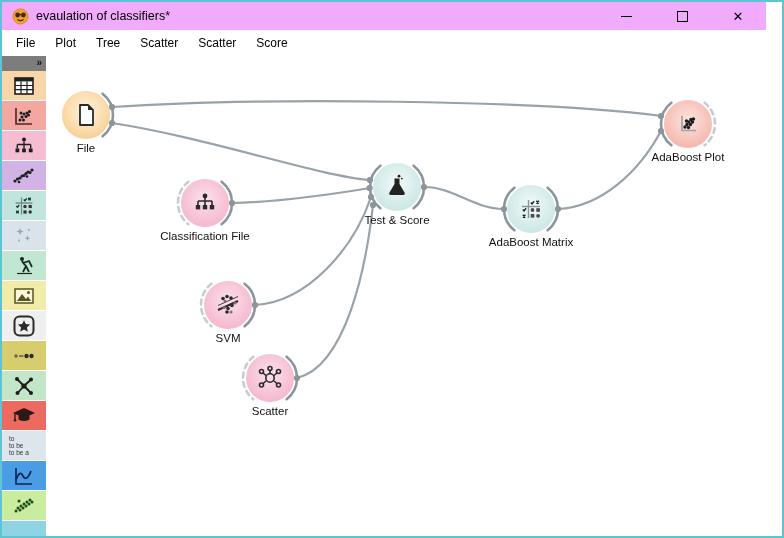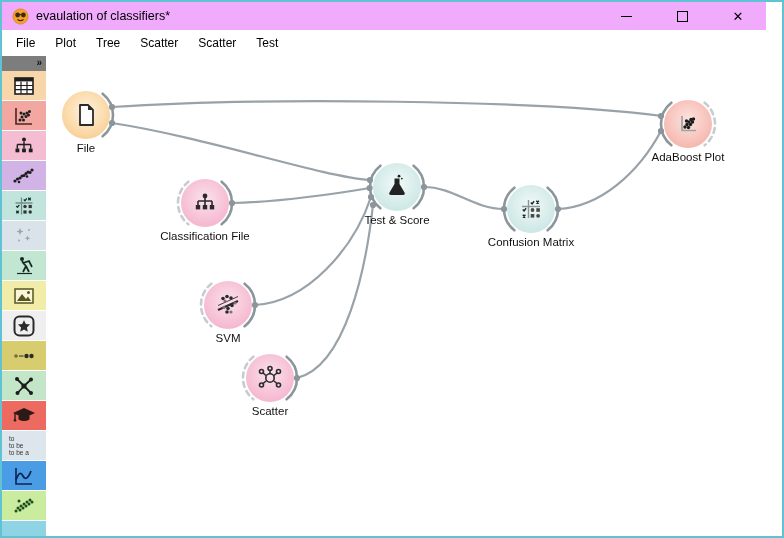--- a/index.html
+++ b/index.html
@@ -60,21 +60,21 @@
         </div>
     </div>
   </div>
 
   <div class="menubar">
     <span class="menu-item">File</span>
     <span class="menu-item">Plot</span>
     <span class="menu-item">Tree</span>
     <span class="menu-item">Scatter</span>
     <span class="menu-item">Scatter</span>
-    <span class="menu-item">Test</span>
+    <span class="menu-item">Score</span>
   </div>
 
   <div class="sidebar">
     <div class="sb-header"><span>»</span></div>
 
     <div class="sb-item" style="background: rgb(247, 215, 169);">
       <svg width="26" height="26" viewBox="0 0 26 26">
         <rect x="4" y="5" width="18" height="16" fill="#fbfbfb" stroke="#1e1e1e" stroke-width="1.6"></rect>
         <rect x="4" y="5" width="18" height="3.4" fill="#1e1e1e"></rect>
         <path d="M10 8.4 V21 M16 8.4 V21 M4 12.5 H22 M4 16.7 H22" stroke="#1e1e1e" stroke-width="1.2"></path>
@@ -371,21 +371,21 @@
           <path d="M13.8 7.5 l1.3 1.4 2 -2.6" stroke="#222" stroke-width="1.4" fill="none"></path>
           <path d="M19.3 5.8 l2.6 2.6 M21.9 5.8 l-2.6 2.6" stroke="#222" stroke-width="1.4"></path>
           <path d="M5.8 14.5 l1.3 1.4 2 -2.6" stroke="#222" stroke-width="1.4" fill="none"></path>
           <path d="M5.8 19.8 l2.6 2.6 M8.4 19.8 l-2.6 2.6" stroke="#222" stroke-width="1.4"></path>
           <circle cx="15.5" cy="15" r="1.9" fill="#4a4a4a"></circle>
           <rect x="19.3" y="13.2" width="3.6" height="3.6" fill="#4a4a4a"></rect>
           <rect x="13.7" y="19" width="3.6" height="3.6" fill="#4a4a4a"></rect>
           <circle cx="21.1" cy="20.8" r="1.9" fill="#4a4a4a"></circle>
         </svg>
       </div>
-      <div class="wlabel">Confusion Matrix</div>
+      <div class="wlabel">AdaBoost Matrix</div>
     </div>
 
     <div class="widget" style="left:640px;top:68px;">
       <div class="bubble bubble-salmon">
         <svg width="28" height="28" viewBox="0 0 28 28">
           <path d="M8 6 V20.5 H22" stroke="#9aa4aa" stroke-width="1.7" fill="none"></path>
           <g fill="#1c1c1c">
             <circle cx="11" cy="17" r="1.7"></circle>
               <circle cx="13" cy="14.5" r="1.7"></circle>
               <circle cx="14.5" cy="17.5" r="1.7"></circle>

